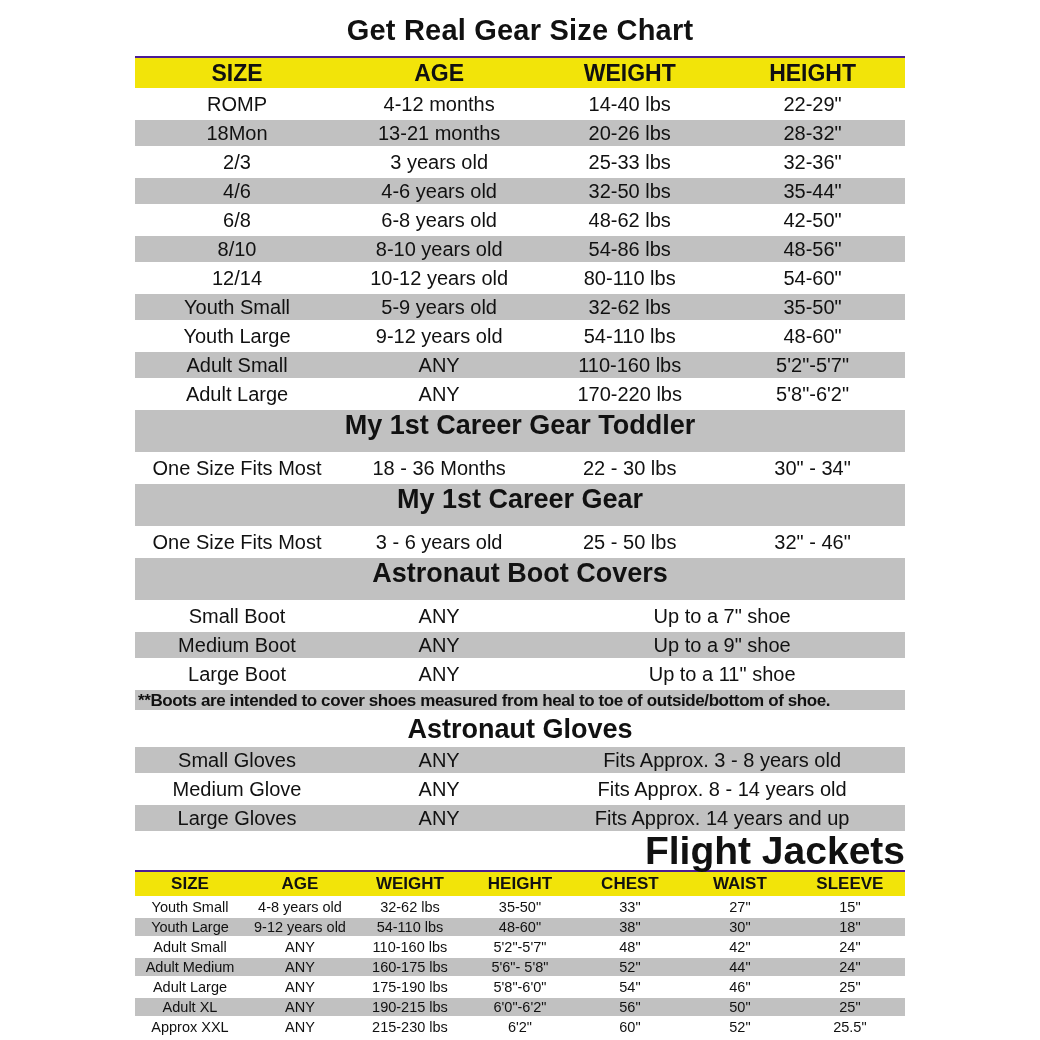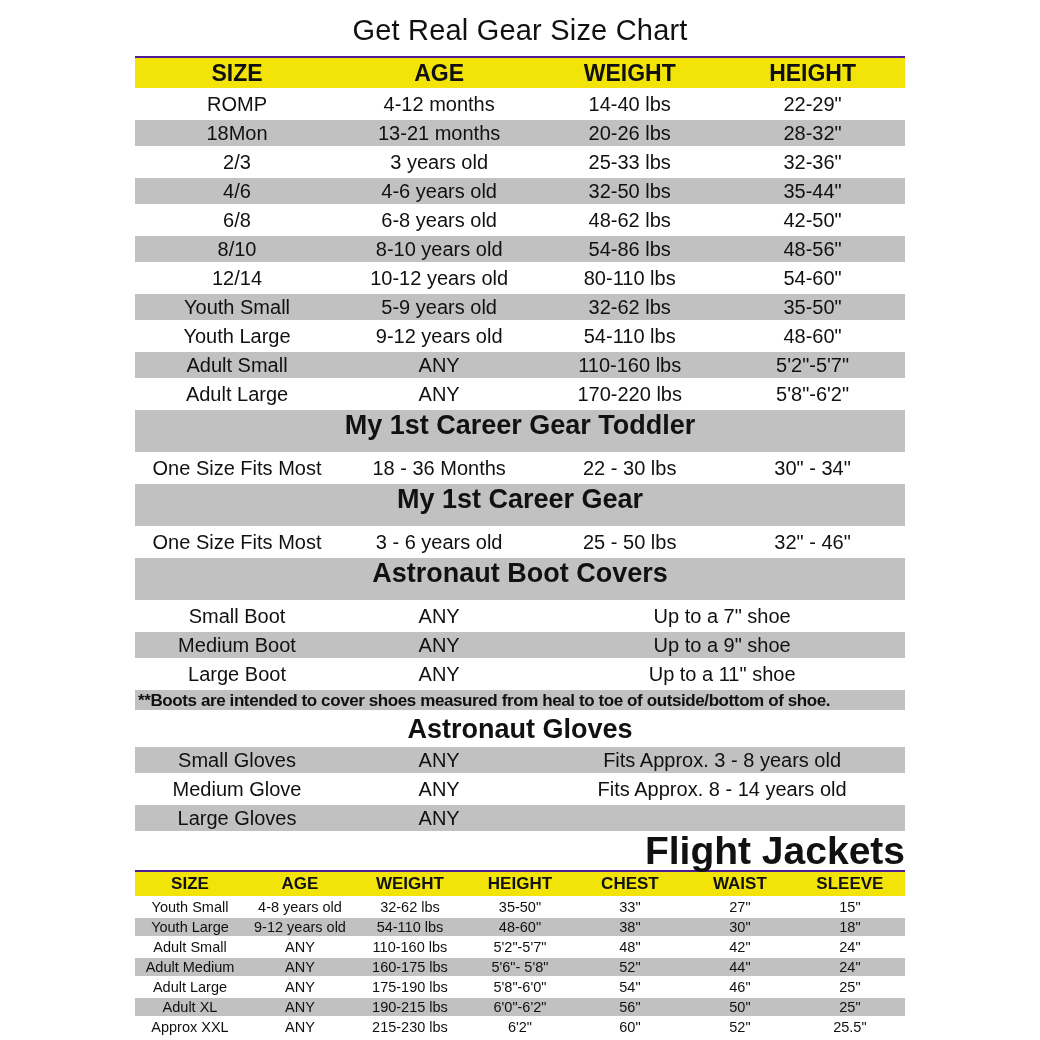--- a/index.html
+++ b/index.html
@@ -1,18 +1,18 @@
 <!DOCTYPE html>
 <html style="--yellow: #F2E409; --gray: #C1C1C1;"><head>
 <meta charset="utf-8">
 <style>
   html,body{margin:0;padding:0;background:#fff;}
   body{width:1040px;height:1040px;font-family:"Liberation Sans",sans-serif;color:#111;overflow:hidden;}
   .sheet{width:770px;margin:0 auto;padding-top:12px;}
-  .page-title{text-align:center;font-size:29px;font-weight:normal;height:36px;line-height:36px;margin-bottom:8px;letter-spacing:0.2px;}
+  .page-title{text-align:center;font-size:29px;font-weight:bold;height:36px;line-height:36px;margin-bottom:8px;letter-spacing:0.2px;}
   .yellow-header{display:flex;background:var(--yellow,#F2E409);border-top:2px solid #4c1d95;height:30px;line-height:30px;font-weight:bold;font-size:23px;margin-bottom:3px;text-align:center;}
   .r{display:flex;height:26px;line-height:26px;font-size:20px;margin-bottom:3px;text-align:center;}
   .gray{background:var(--gray,#C1C1C1);align-items:flex-end;}
   .banner{background:var(--gray,#C1C1C1);height:42px;line-height:30px;text-align:center;font-weight:bold;font-size:27px;margin-bottom:3px;}
   .white-title{height:30px;line-height:30px;text-align:center;font-weight:bold;font-size:27px;margin-bottom:3px;}
   .c1{width:26.5%;} .c2{width:26%;} .c3{width:23.5%;} .c4{width:24%;} .c34{width:47.5%;}
   .note{background:var(--gray,#C1C1C1);height:20px;line-height:22px;font-size:17px;font-weight:bold;letter-spacing:-0.4px;padding-left:3px;margin-bottom:4px;}
   .fj-title{height:33px;line-height:33px;text-align:right;font-weight:bold;font-size:39px;margin-bottom:3px;}
   .yellow-header.small{height:24px;line-height:24px;font-size:17px;margin-bottom:2px;}
   .fr{display:flex;height:18px;line-height:18px;font-size:14.5px;margin-bottom:2px;text-align:center;}
@@ -140,20 +140,21 @@
       <div class="c34">Fits Approx. 3 - 8 years old</div>
     </div>
   <div class="r">
       <div class="c1">Medium Glove</div>
       <div class="c2">ANY</div>
       <div class="c34">Fits Approx. 8 - 14 years old</div>
     </div>
   <div class="r gray">
       <div class="c1">Large Gloves</div>
       <div class="c2">ANY</div>
+      <div class="c34">Fits Approx. 14 years and up</div>
     </div>
 
   <div class="fj-title">Flight Jackets</div>
   <div class="yellow-header small">
     <div class="f">SIZE</div>
     <div class="f">AGE</div>
     <div class="f">WEIGHT</div>
     <div class="f">HEIGHT</div>
     <div class="f">CHEST</div>
     <div class="f">WAIST</div>

